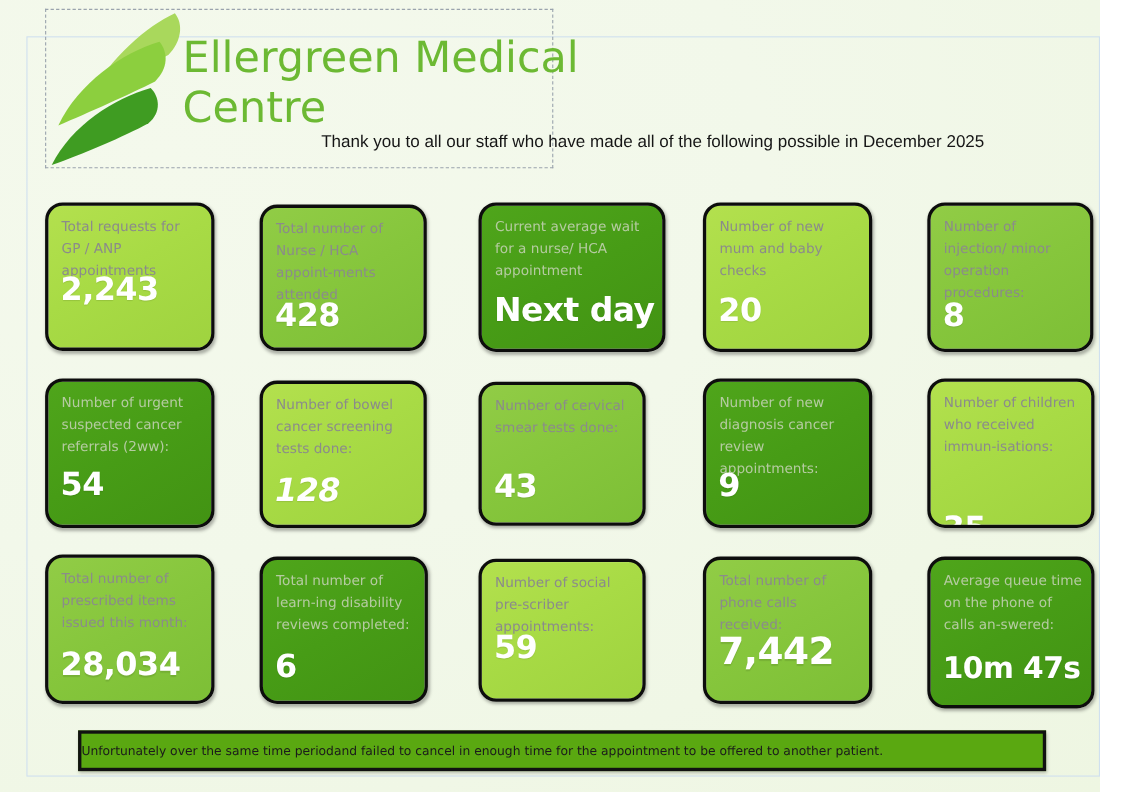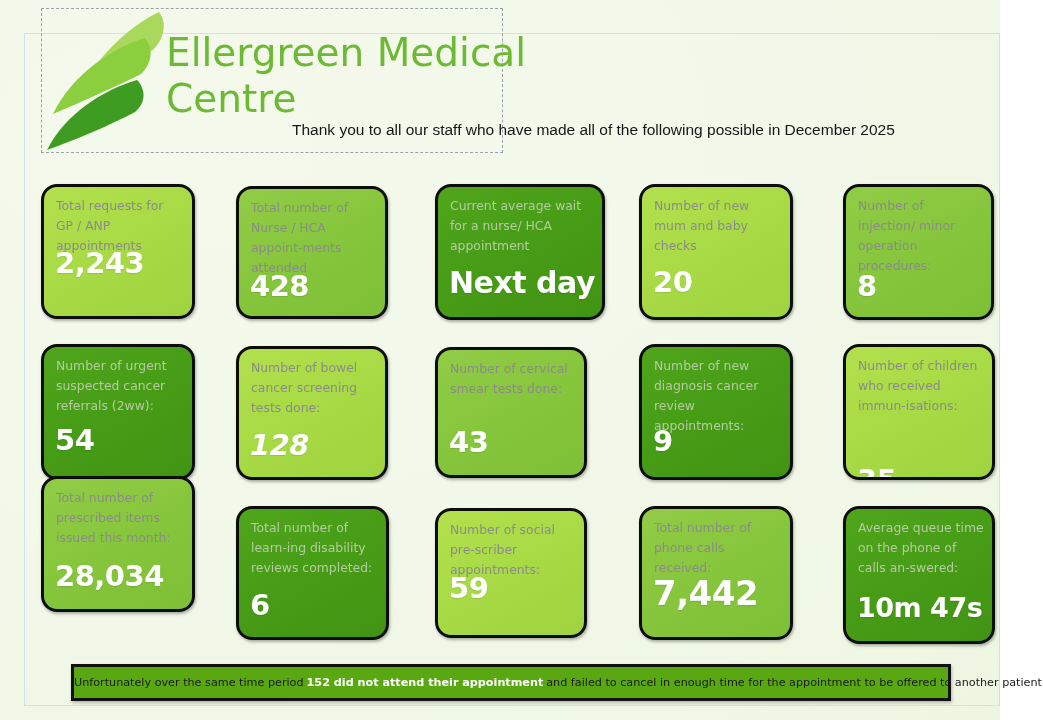--- a/index.html
+++ b/index.html
@@ -194,21 +194,21 @@
       <div class="value" style="top: 75px; font-size: 29px;">43</div>
     </div>
     <div class="card g-dark dark" style="left: 639px; top: 344px; width: 154px; height: 136px;">
       <div class="label">Number of new diagnosis cancer review appointments:</div>
       <div class="value" style="top: 77px; font-size: 29px;">9</div>
     </div>
     <div class="card g-light" style="left: 843px; top: 344px; width: 152px; height: 136px;">
       <div class="label">Number of children who received immun-isations:</div>
       <div class="value" style="top: 72px; font-size: 29px; margin-top: 44px;">35</div>
     </div>
-    <div class="card g-mid" style="left: 41px; top: 476px; width: 154px; height: 136px; padding-left: 28px;">
+    <div class="card g-mid" style="left: 41px; top: 504px; width: 154px; height: 136px; padding-left: 28px;">
       <div class="label">Total number of prescribed items issued this month:</div>
       <div class="value" style="top: 80px; font-size: 29px;">28,034</div>
     </div>
     <div class="card g-dark dark" style="left: 236px; top: 506px; width: 153px; height: 134px;">
       <div class="label">Total number of learn-ing disability reviews completed:</div>
       <div class="value" style="top: 79px; font-size: 29px;">6</div>
     </div>
     <div class="card g-light" style="left: 435px; top: 508px; width: 152px; height: 130px;">
       <div class="label">Number of social pre-scriber appointments:</div>
       <div class="value" style="top: 60px; font-size: 29px;">59</div>
@@ -218,15 +218,14 @@
       <div class="value" style="top: 64px; font-size: 34px;">7,442</div>
     </div>
     <div class="card g-dark dark" style="left: 843px; top: 506px; width: 152px; height: 138px;">
       <div class="label">Average queue time on the phone of calls an-swered:</div>
       <div class="value" style="top: 83px; font-size: 27px;">10m 47s</div>
     </div>
   </div>
 
 <div class="banner">
   <span>Unfortunately over the same time period</span>
-  <span class="hl">152 did not attend their appointment</span>
   <span>and failed to cancel in enough time for the appointment to be offered to another patient.</span>
 </div>
 
 </body></html>

